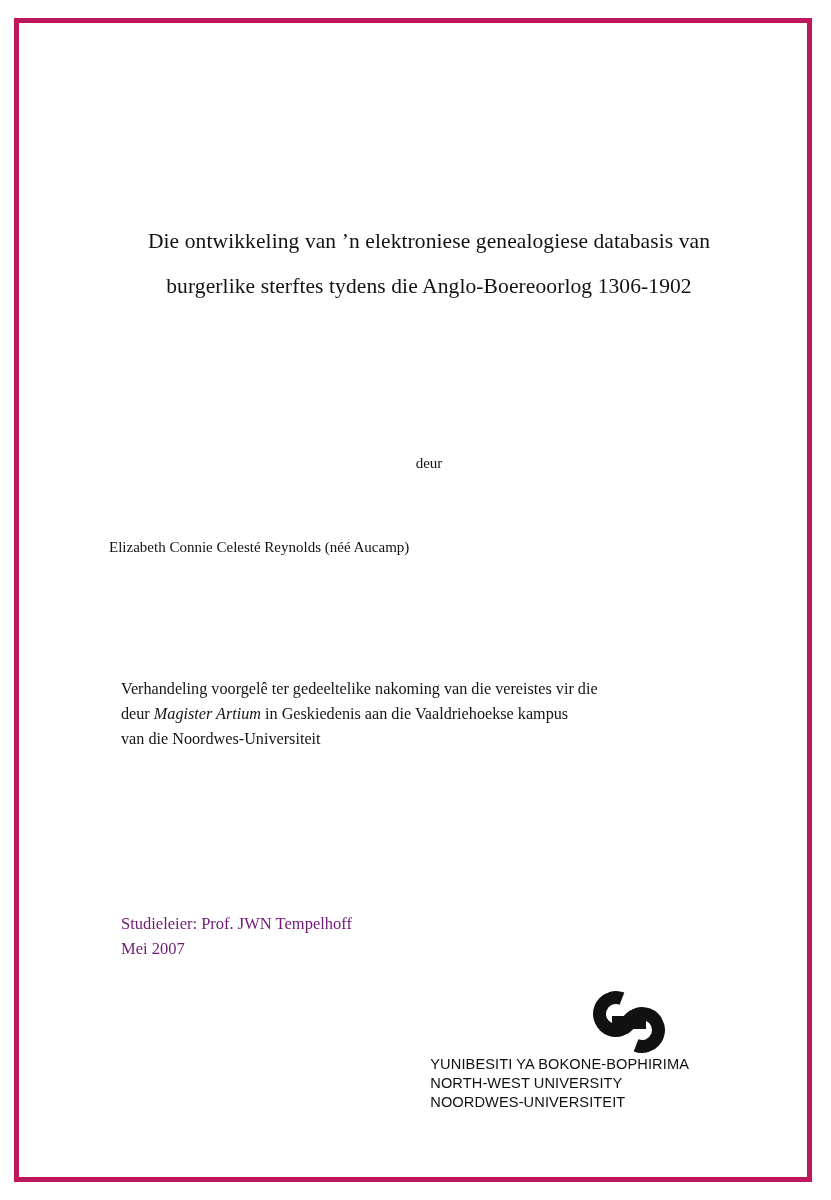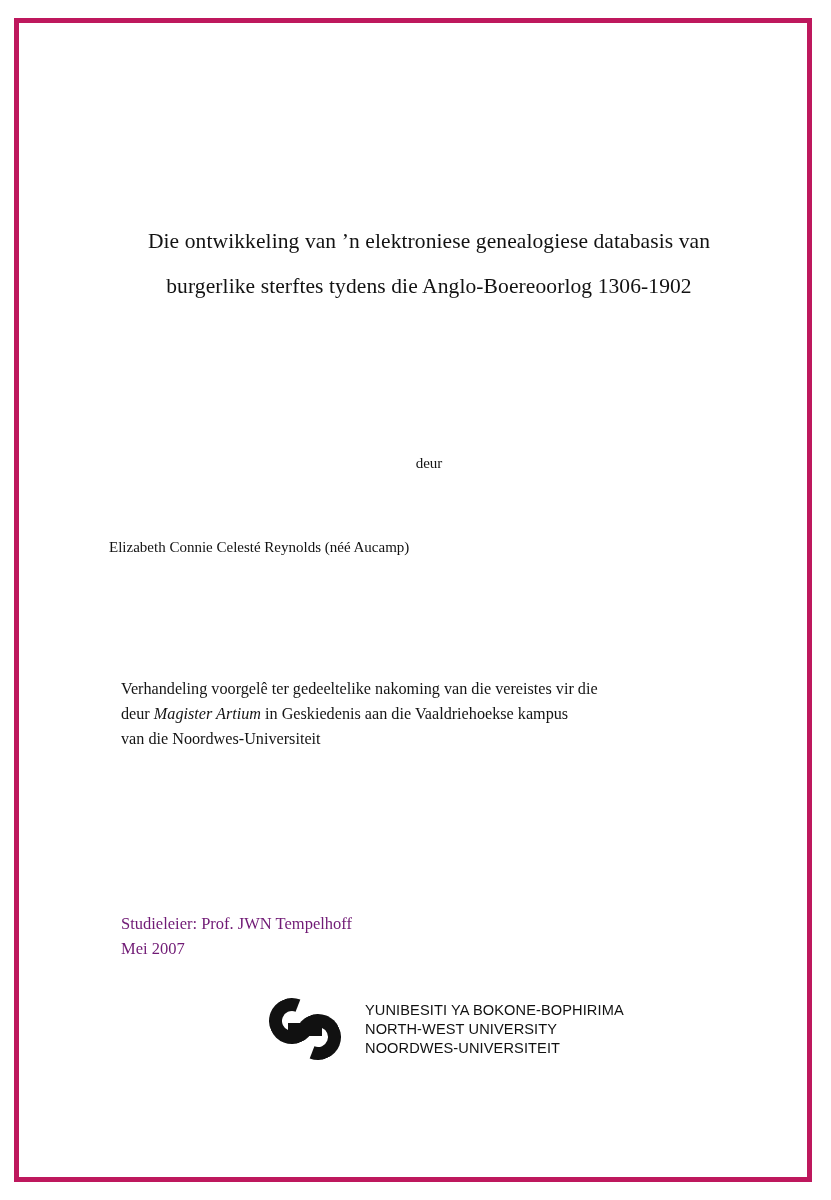--- a/index.html
+++ b/index.html
@@ -100,21 +100,22 @@
   .supervisor p {
     margin: 0;
   }
   .logo-wrap {
     position: absolute;
     top: 966px;
     left: 160px;
     width: 420px;
     height: 80px;
     display: flex;
-    align-items: center;
+    align-items: flex-end;
+    flex-direction: column;
   }
   .logo-mark {
     position: relative;
     width: 88px;
     height: 66px;
     flex: none;
     margin-right: 8px;
   }
   .logo-mark .ring-a {
     position: absolute;

